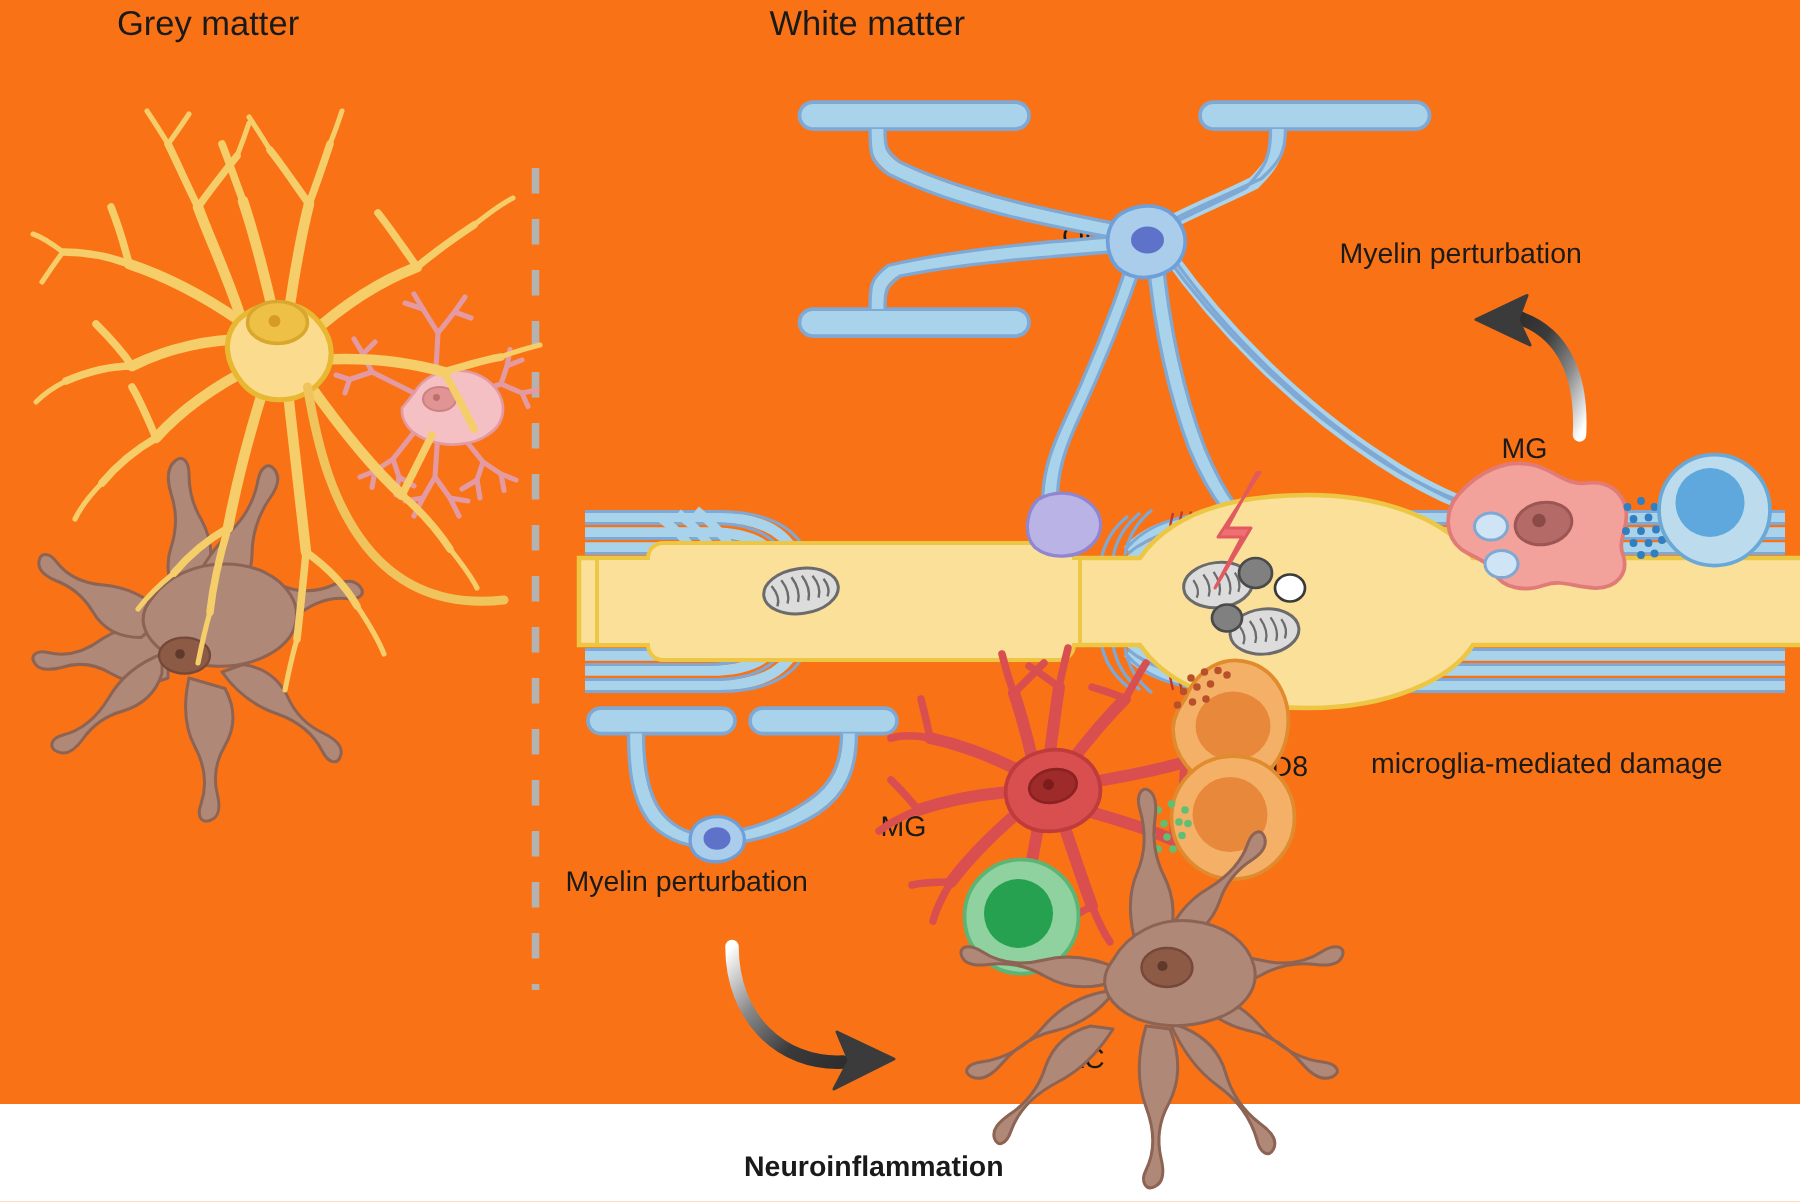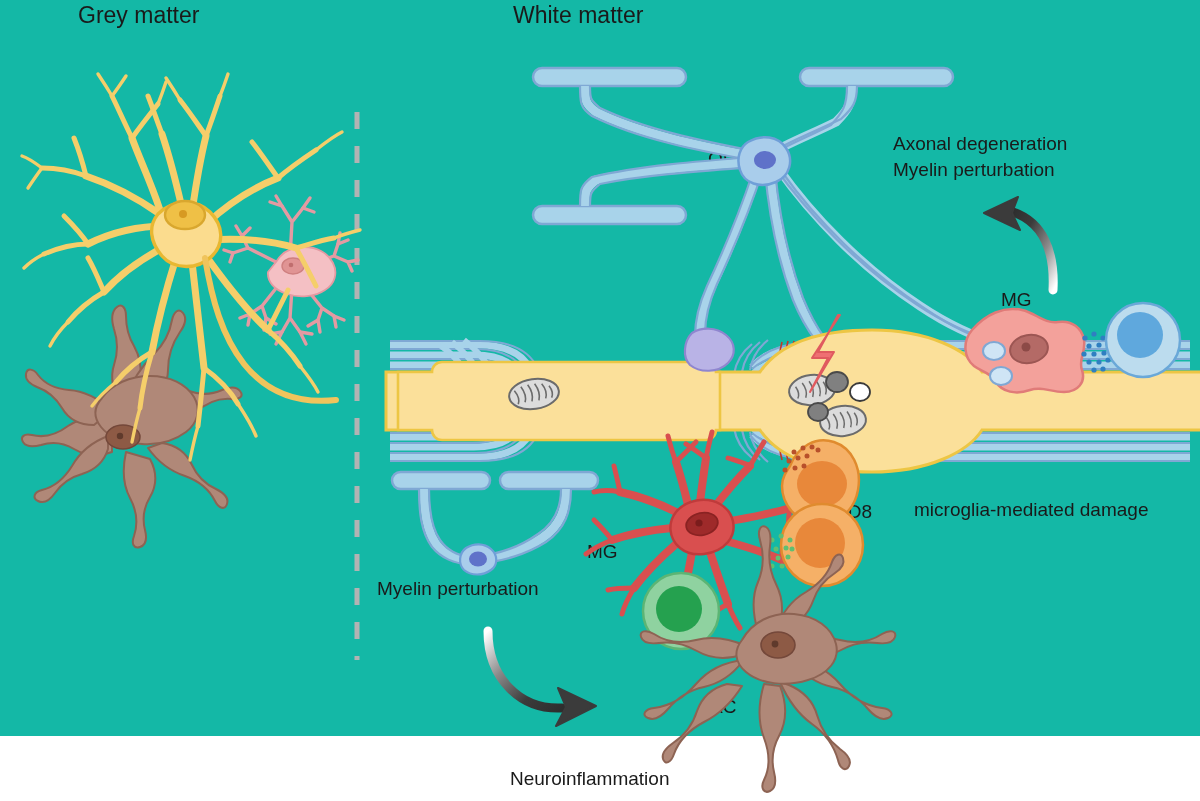--- a/index.html
+++ b/index.html
@@ -1,40 +1,39 @@
 <!DOCTYPE html>
 <html><head>
 <meta charset="utf-8">
 <style>
   html,body{margin:0;padding:0;background:#ffffff;}
   body{width:1200px;height:801px;overflow:hidden;
        font-family:"Liberation Sans","DejaVu Sans",sans-serif;}
-  #stage{position:relative;width:1200px;height:736px;background:#14b8a6;}
+  #stage{position:relative;width:1200px;height:736px;background:#f97316;}
   svg.layer{position:absolute;left:0;top:0;width:1200px;height:801px;}
   .lbl{position:absolute;color:#1a1a1a;white-space:pre;line-height:1.18;}
   .title{font-size:23px;}
   .anno{font-size:19px;}
   .cellid{font-size:19px;}
   .sup{font-size:12px;vertical-align:super;}
 </style>
 </head>
 <body>
 
 <div id="stage">
 
   <div class="lbl title" style="left:78px;top:2px;">Grey matter</div>
   <div class="lbl title" style="left:513px;top:2px;">White matter</div>
 
-  <div class="lbl anno" style="left:893px;top:133px;">Axonal degeneration</div>
   <div class="lbl anno" style="left:893px;top:159px;">Myelin perturbation</div>
 
   <div class="lbl anno" style="left:914px;top:499px;text-align:right;">microglia-mediated damage</div>
 
   <div class="lbl anno" style="left:377px;top:578px;">Myelin perturbation</div>
-  <div class="lbl anno" style="left:510px;top:768px;">Neuroinflammation</div>
+  <div class="lbl anno" style="left:496px;top:768px;font-weight:bold;">Neuroinflammation</div>
 
   <div class="lbl cellid" style="left:708px;top:148px;">ODC</div>
   <div class="lbl cellid" style="left:597px;top:383px;">MA</div>
   <div class="lbl cellid" style="left:1001px;top:289px;">MG</div>
   <div class="lbl cellid" style="left:587px;top:541px;">MG</div>
   <div class="lbl cellid" style="left:834px;top:501px;">CD8</div>
   <div class="lbl cellid" style="left:710px;top:696px;">AC</div>
 
   <svg class="layer" viewBox="0 0 1200 801">
     <defs>

